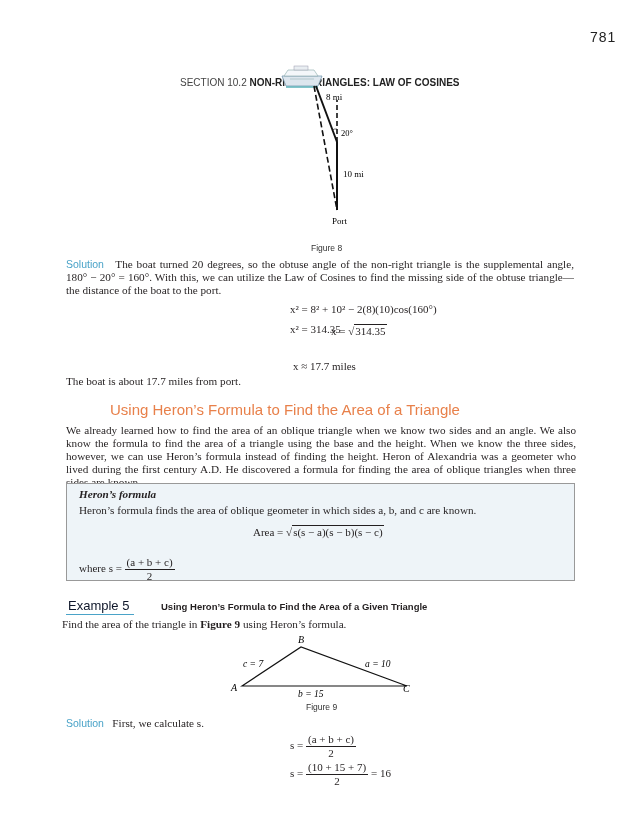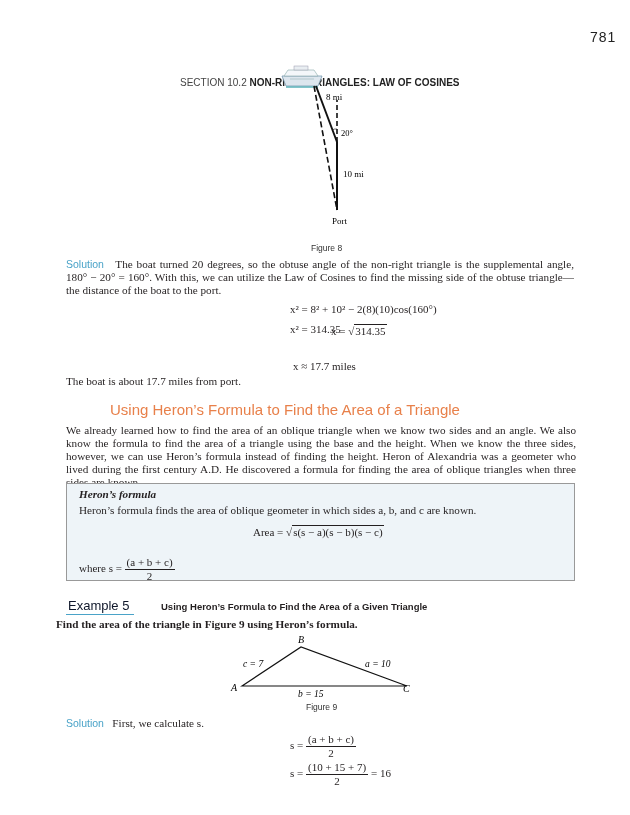--- a/index.html
+++ b/index.html
@@ -90,21 +90,21 @@
   <span>where </span><span class="i">s =</span>
   <span class="frac">
     <span class="num i">(a + b + c)</span>
     <span class="den">2</span>
   </span>
 </div>
 
 <div class="abs ex-label">Example 5</div>
 <div class="abs ex-underline"></div>
 <div class="abs ex-title">Using Heron’s Formula to Find the Area of a Given Triangle</div>
-<div class="abs para" style="left:56px;top:618px;font-weight:bold;">
+<div class="abs para" style="left:62px;top:618px;">
   <span>Find the area of the triangle in </span><b>Figure 9</b><span> using Heron’s formula.</span>
 </div>
 
 <svg class="abs" style="left:225px;top:632px;" width="200" height="70">
   <polygon points="17,54 76,15 182,54" fill="none" stroke="#111" stroke-width="1.2"></polygon>
   <text x="73" y="11" font-size="10" font-style="italic">B</text>
   <text x="6" y="59" font-size="10" font-style="italic">A</text>
   <text x="178" y="60" font-size="10" font-style="italic">C</text>
   <text x="18" y="35" font-size="9.5" font-style="italic">c = 7</text>
   <text x="140" y="35" font-size="9.5" font-style="italic">a = 10</text>

